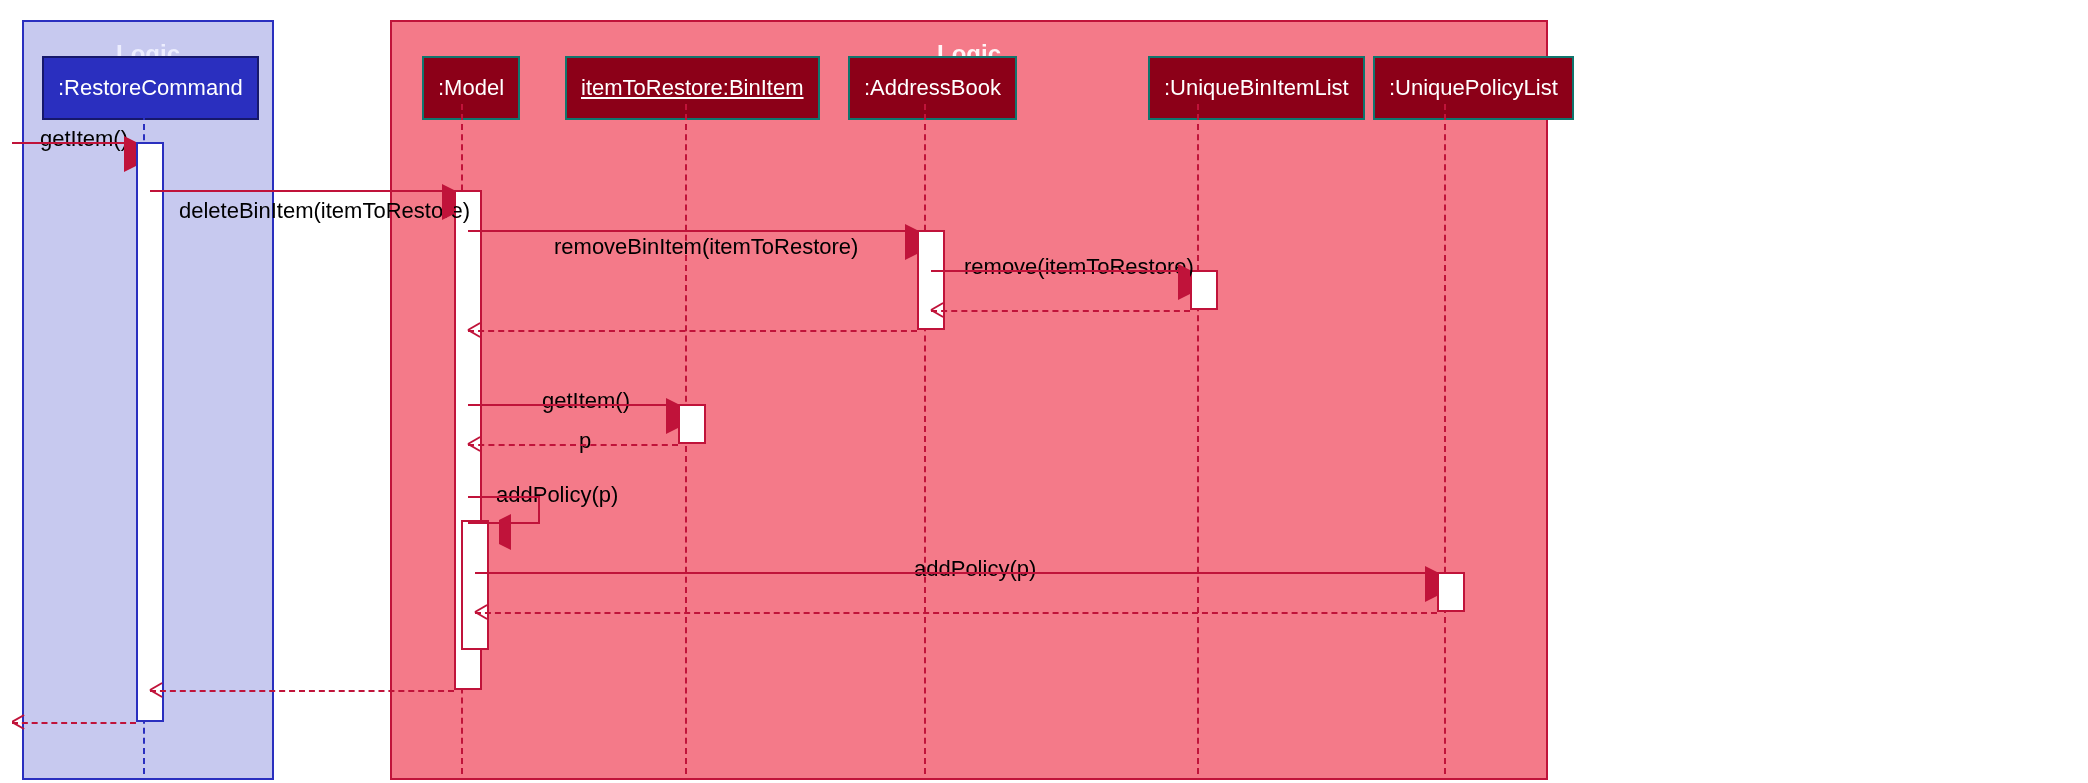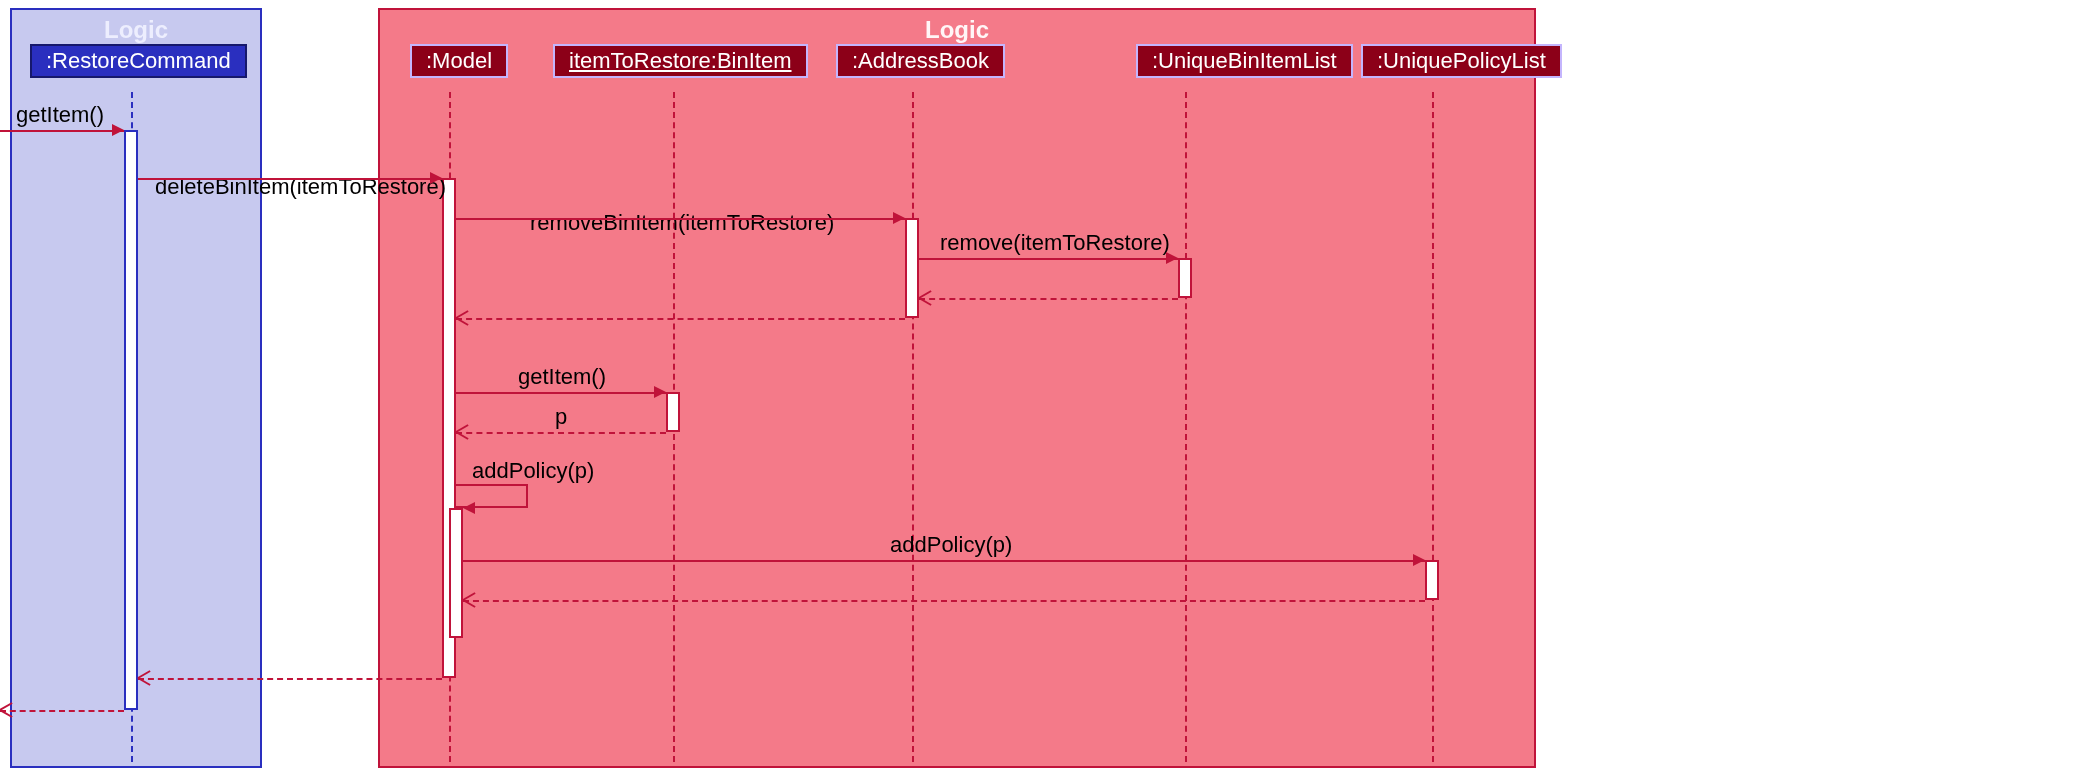--- a/index.html
+++ b/index.html
@@ -1,15 +1,15 @@
 <!DOCTYPE html>
 <html><head>
 <meta charset="utf-8">
 <style>
-  * { box-sizing: border-box; margin: 0; padding: 0; }
+  * { box-sizing: border-box; margin: 0; padding: 12px; }
   body {
     font-family: "Segoe UI", Arial, sans-serif;
     background: #fff;
     width: 2088px;
     height: 783px;
     position: relative;
     overflow: hidden;
   }
   .box-logic {
     position: absolute;
@@ -35,29 +35,29 @@
     left: 0; right: 0;
     text-align: center;
     font-weight: 700;
     font-size: 24px;
     color: #fff6f7;
   }
   .box-logic .box-title { color: #edeefe; }
   .participant {
     position: absolute;
     top: 44px;
-    padding: 2px 14px;
+    padding: 17px 14px;
     color: #fff;
     font-size: 22px;
     font-weight: 400;
     text-align: center;
     white-space: nowrap;
   }
   .p-logic { background: #2a2fbf; border: 2px solid #16186b; }
-  .p-model { background: #8c0018; border: 2px solid #c4b5fd; }
+  .p-model { background: #8c0018; border: 2px solid #0f766e; }
   .lifeline {
     position: absolute;
     top: 92px;
     width: 0;
     border-left: 2px dashed;
     height: 670px;
   }
   .lifeline.logic { border-color: #2a2fbf; }
   .lifeline.model { border-color: #c0133a; }
   .activation {

